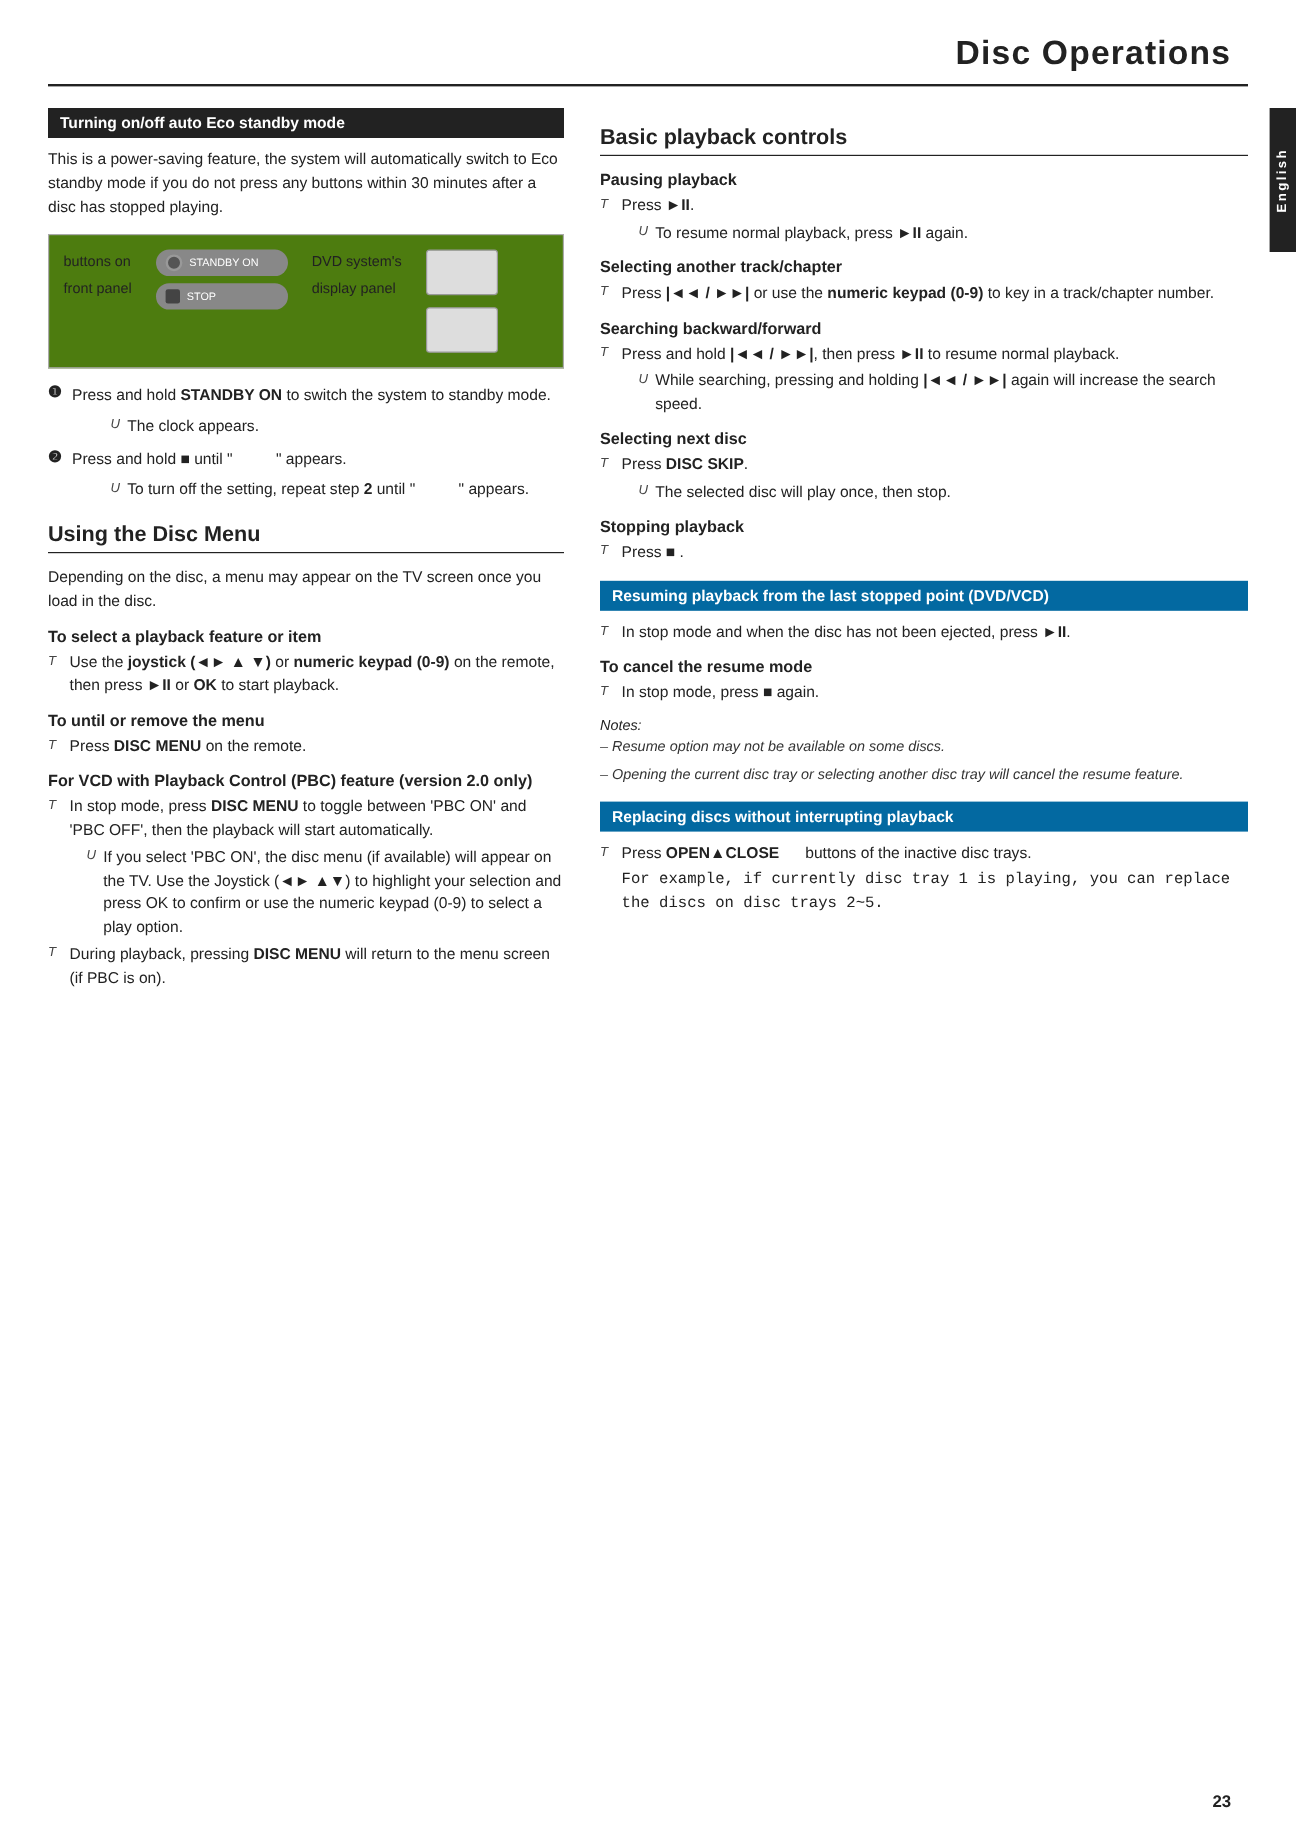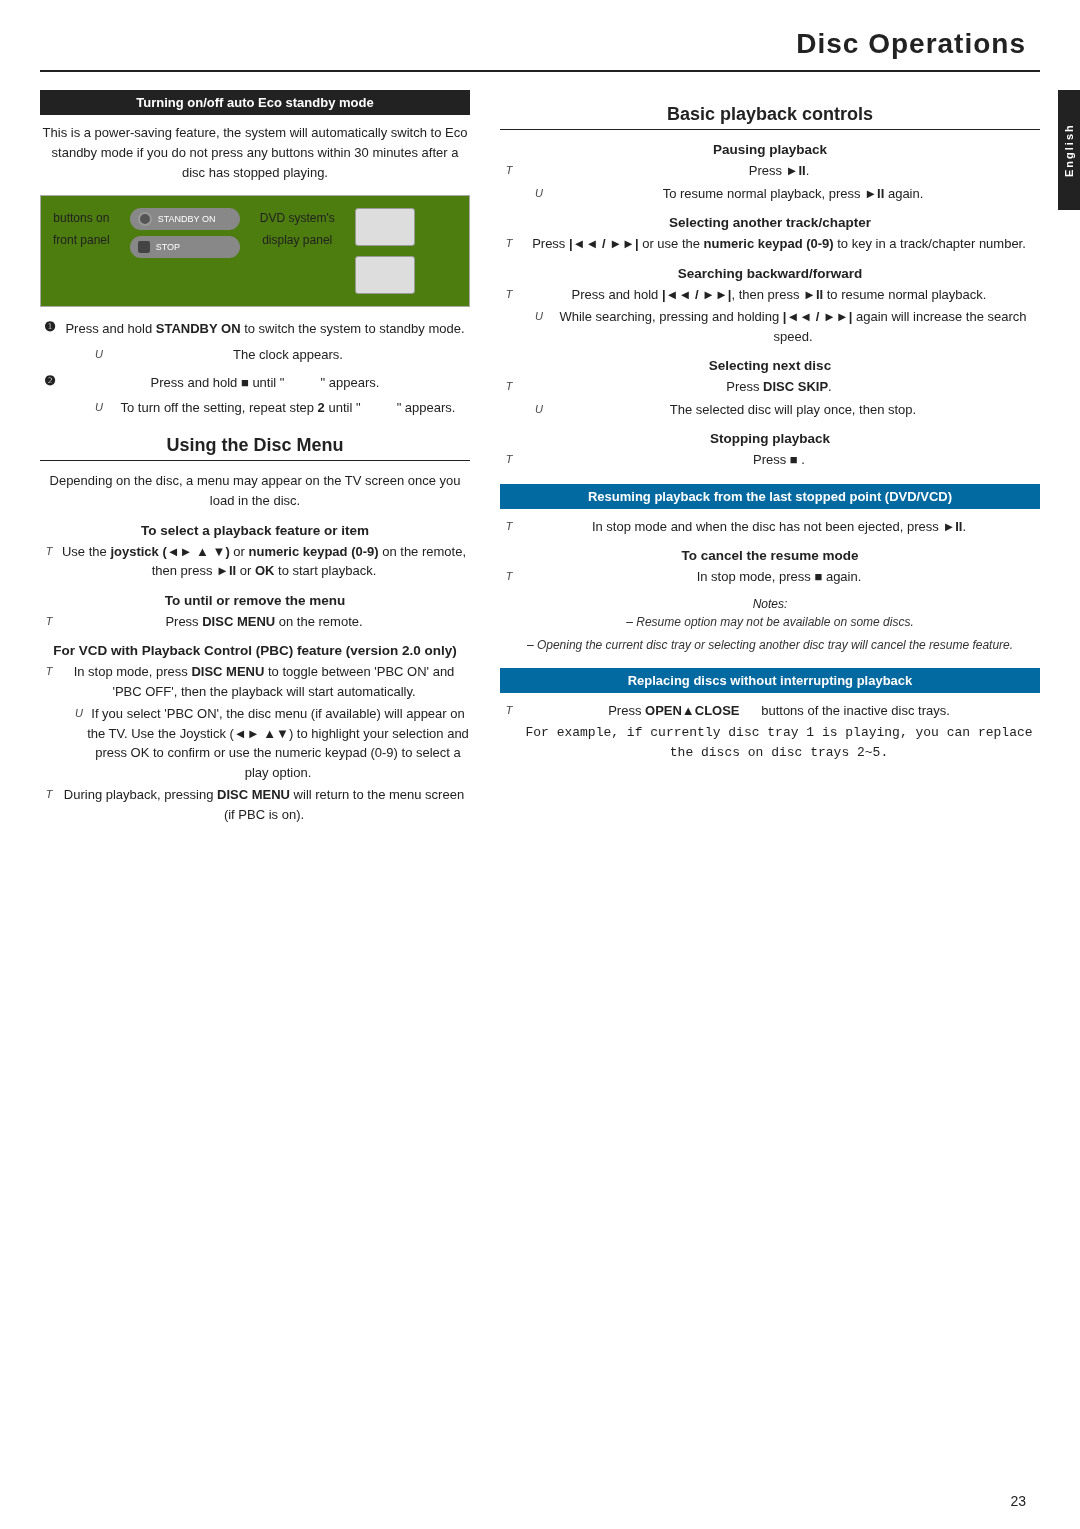--- a/index.html
+++ b/index.html
@@ -21,21 +21,20 @@
     }
     .title-rule {
       border: none;
       border-top: 2px solid #222;
       margin: 0 40px 0 40px;
     }
     .content-area {
       display: flex;
       padding: 18px 40px 30px 40px;
       gap: 30px;
-      text-align: center;
     }
     .left-col {
       flex: 0 0 430px;
       max-width: 430px;
     }
     .right-col {
       flex: 1;
       position: relative;
     }
 
@@ -219,21 +218,21 @@
       font-size: 12px;
       font-weight: normal;
       margin-bottom: 2px;
     }
 
     .page-number {
       position: absolute;
       bottom: 20px;
       right: 54px;
       font-size: 14px;
-      font-weight: normal;
+      font-weight: bold;
     }
 
     .sub-indent {
       margin-left: 18px;
     }
   </style>
 </head>
 <body>
 
 <div class="page-title">Disc Operations</div>

